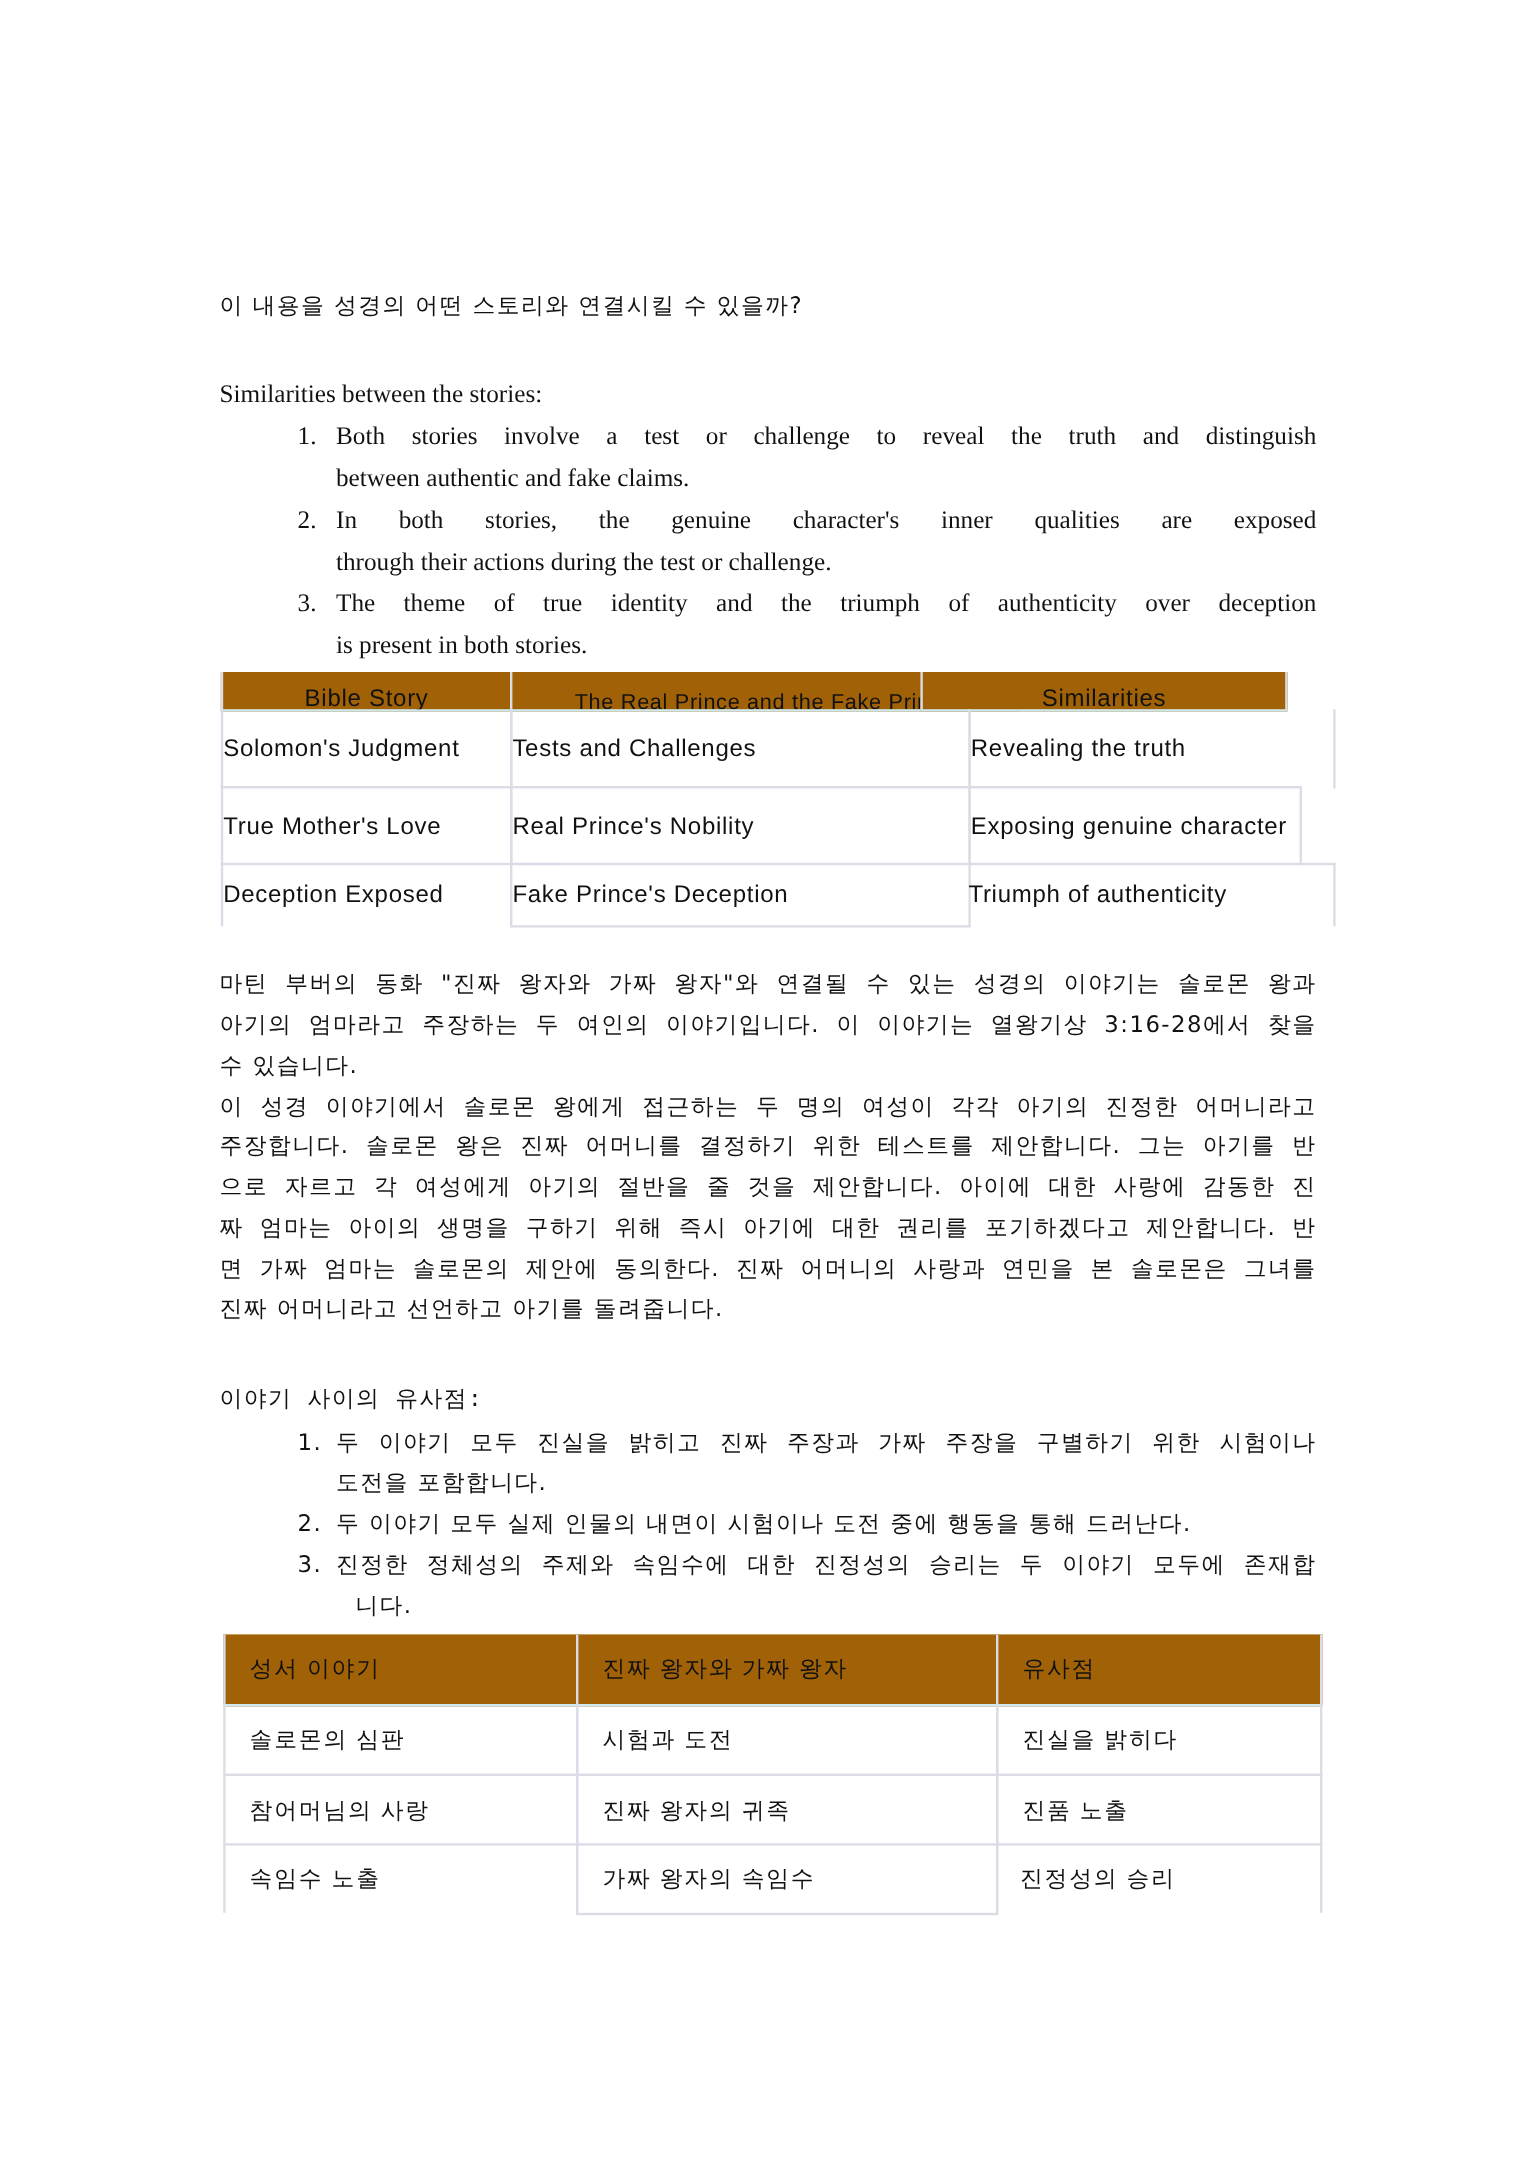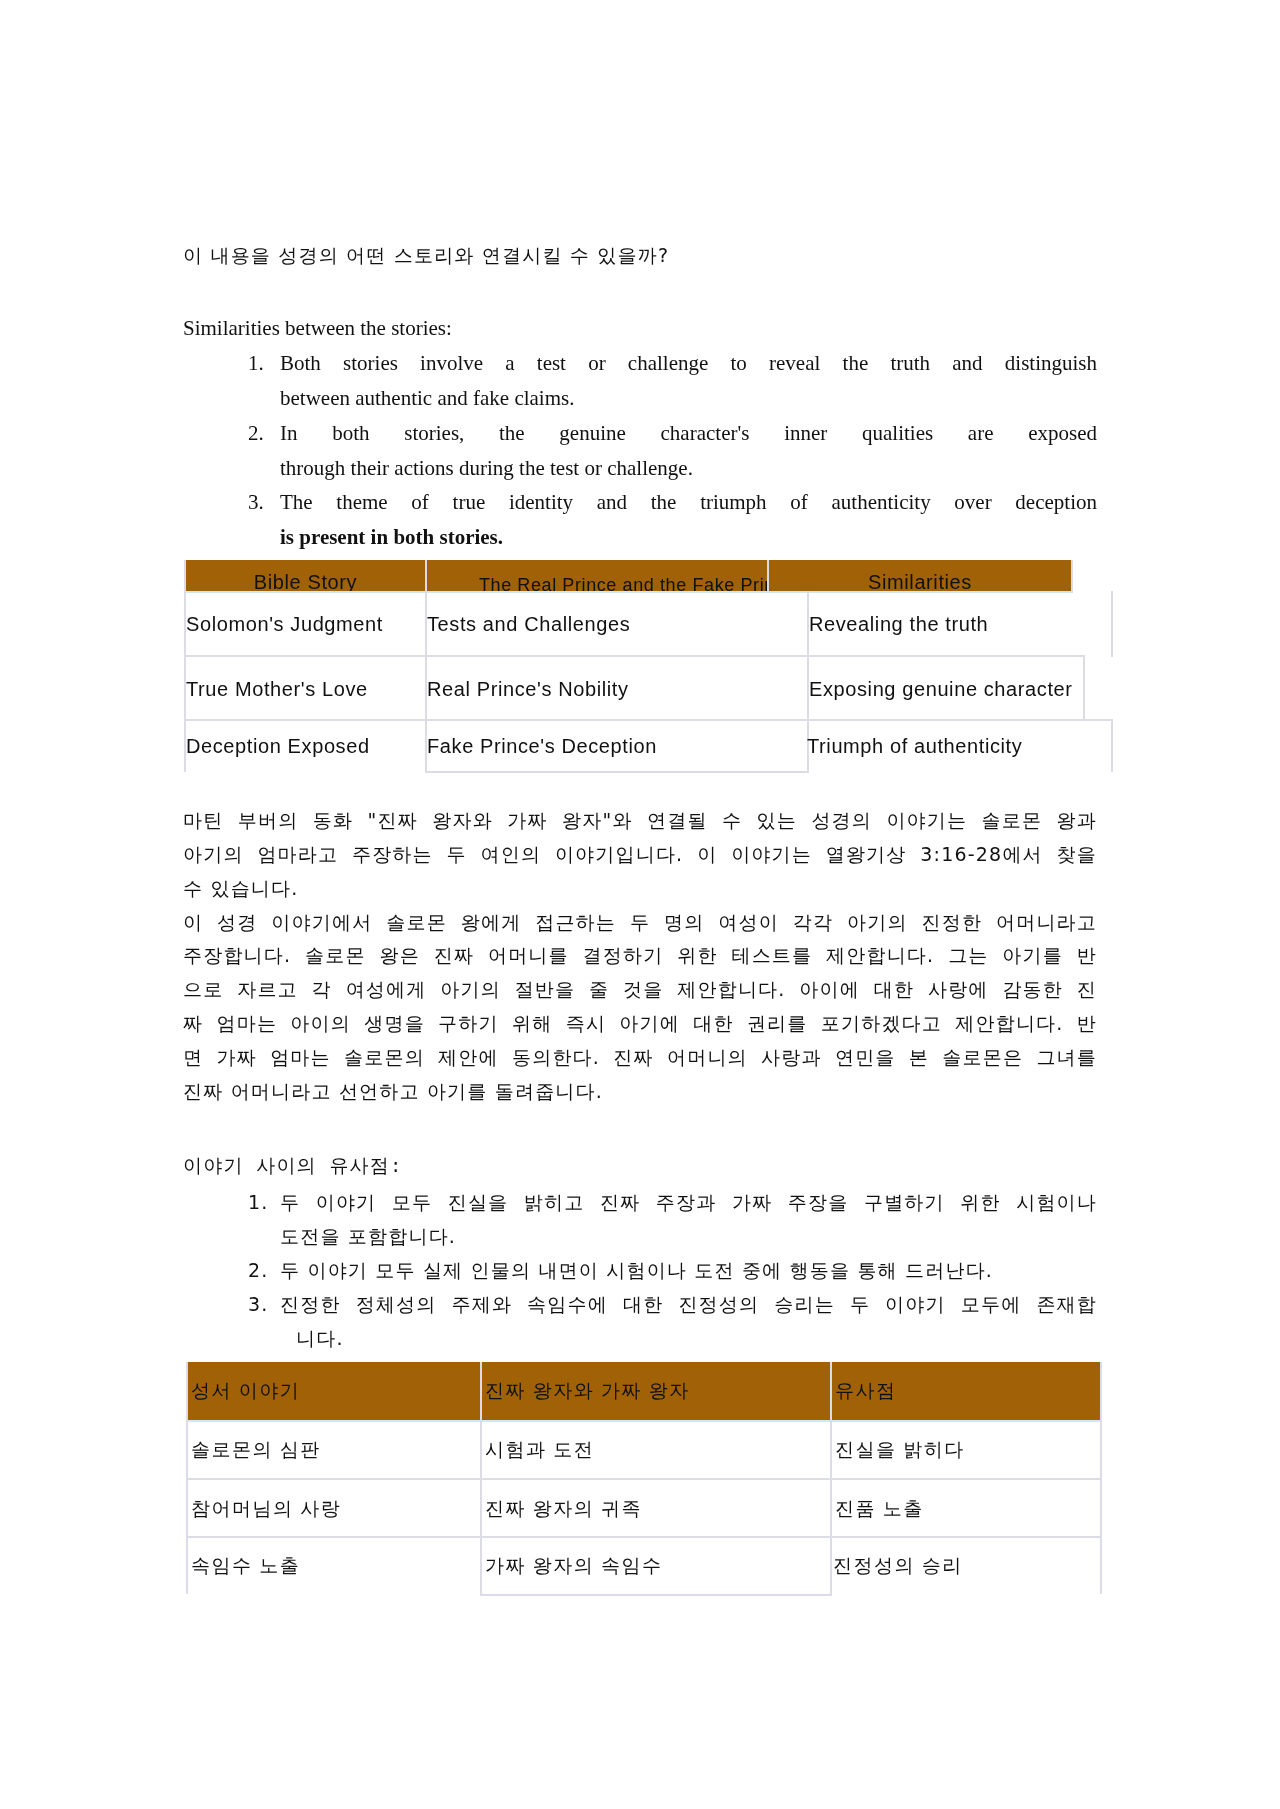--- a/index.html
+++ b/index.html
@@ -12,21 +12,21 @@
   .ltext { position:absolute; left:280px; }
   .justify { width:914px; text-align:justify; text-align-last:justify; }
   .justify-list { width:817px; text-align:justify; text-align-last:justify; }
 
   .tbl { position:absolute; font-family:"Liberation Sans", "DejaVu Sans", sans-serif; }
   .cell { position:absolute; box-sizing:border-box; border-left:2px solid #dcdce6; border-right:2px solid #dcdce6; border-top:2px solid #dcdce6; overflow:hidden; white-space:nowrap; }
   .hdr { background:#a16207; border-top:none; border-bottom:2px solid #cfe9f0; }
   .t1 .cell { font-size:20px; letter-spacing:0.6px; }
   .t1 .hdr { text-align:center; line-height:44px; }
   .t1 .body { padding-left:0; display:flex; align-items:center; }
-  .t2 .cell { font-size:19px; letter-spacing:1.5px; padding-left:3px; display:flex; align-items:center; }
+  .t2 .cell { font-size:19px; letter-spacing:1.5px; padding-left:20px; display:flex; align-items:center; }
   .bottom { border-bottom:2px solid #dcdce6; }
 </style>
 </head>
 <body>
 
 <div class="line kr" style="top:238px;">이 내용을 성경의 어떤 스토리와 연결시킬 수 있을까?</div>
 
 <div class="line ser" style="top:311px;">Similarities between the stories:</div>
 
 <div>
@@ -39,21 +39,21 @@
   <div class="line ser" style="top:416px; left:0;">
     <span class="num">2.</span>
     <span class="ltext justify-list">In both stories, the genuine character's inner qualities are exposed</span>
   </div>
   <div class="line ser" style="top:451px; left:280px;">through their actions during the test or challenge.</div>
 
   <div class="line ser" style="top:485px; left:0;">
     <span class="num">3.</span>
     <span class="ltext justify-list">The theme of true identity and the triumph of authenticity over deception</span>
   </div>
-  <div class="line ser" style="top:520px; left:280px;font-weight:bold;">is present in both stories.</div>
+  <div class="line ser" style="top:520px; left:280px;">is present in both stories.</div>
 </div>
 
 <div class="tbl t1" style="left:0; top:0;">
   <div class="cell hdr" style="left:184px; top:560px; width:243px; height:33px;">Bible Story</div>
   <div class="cell hdr" style="left:425px; top:560px; width:424px; height:33px; font-size:18px; line-height:50px;">The Real Prince and the Fake Prince</div>
   <div class="cell hdr" style="left:767px; top:560px; width:306px; height:33px;">Similarities</div>
 
   <div class="cell body" style="left:184px; top:591px; width:243px; height:66px; border-top:none;">Solomon's Judgment</div>
   <div class="cell body" style="left:425px; top:591px; width:384px; height:66px; border-top:none;">Tests and Challenges</div>
   <div class="cell body" style="left:807px; top:591px; width:306px; height:66px; border-top:none;">Revealing the truth</div>

